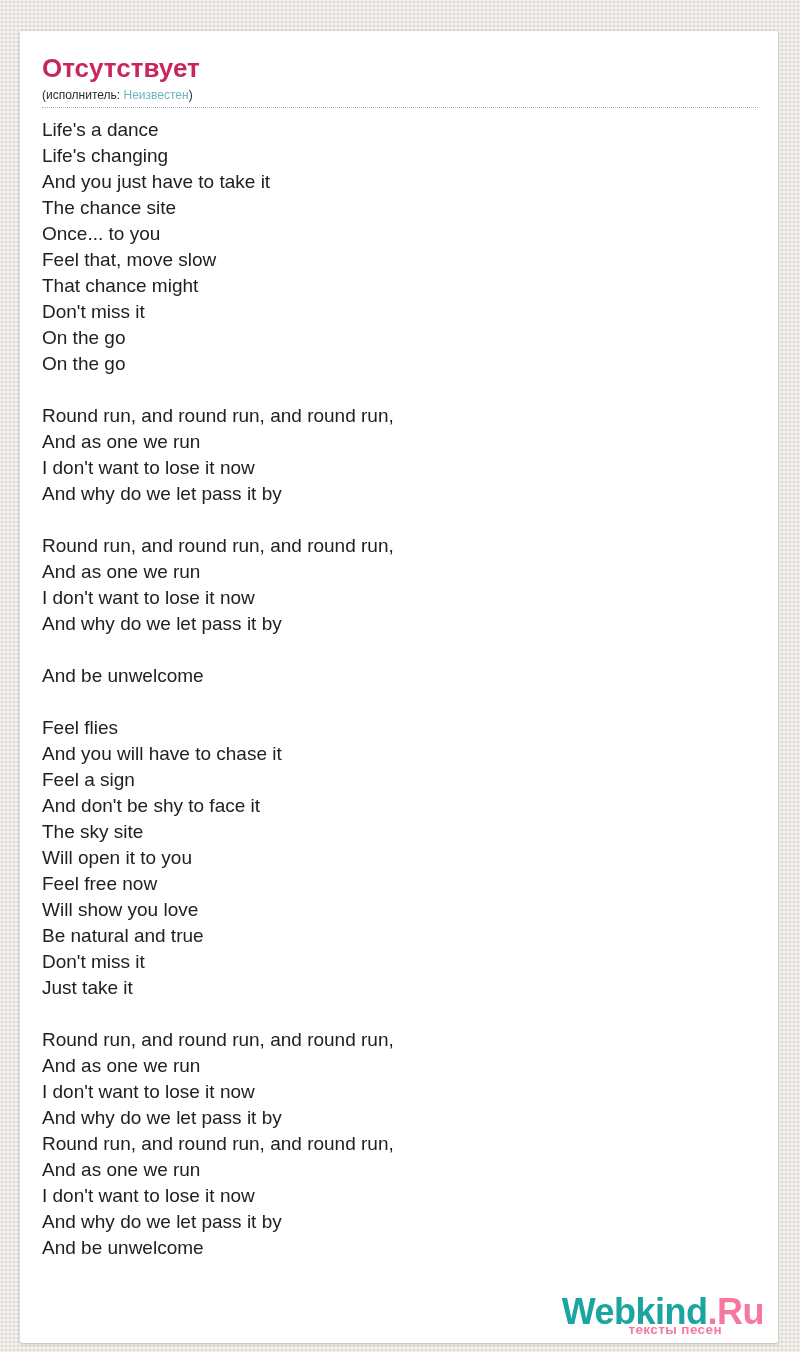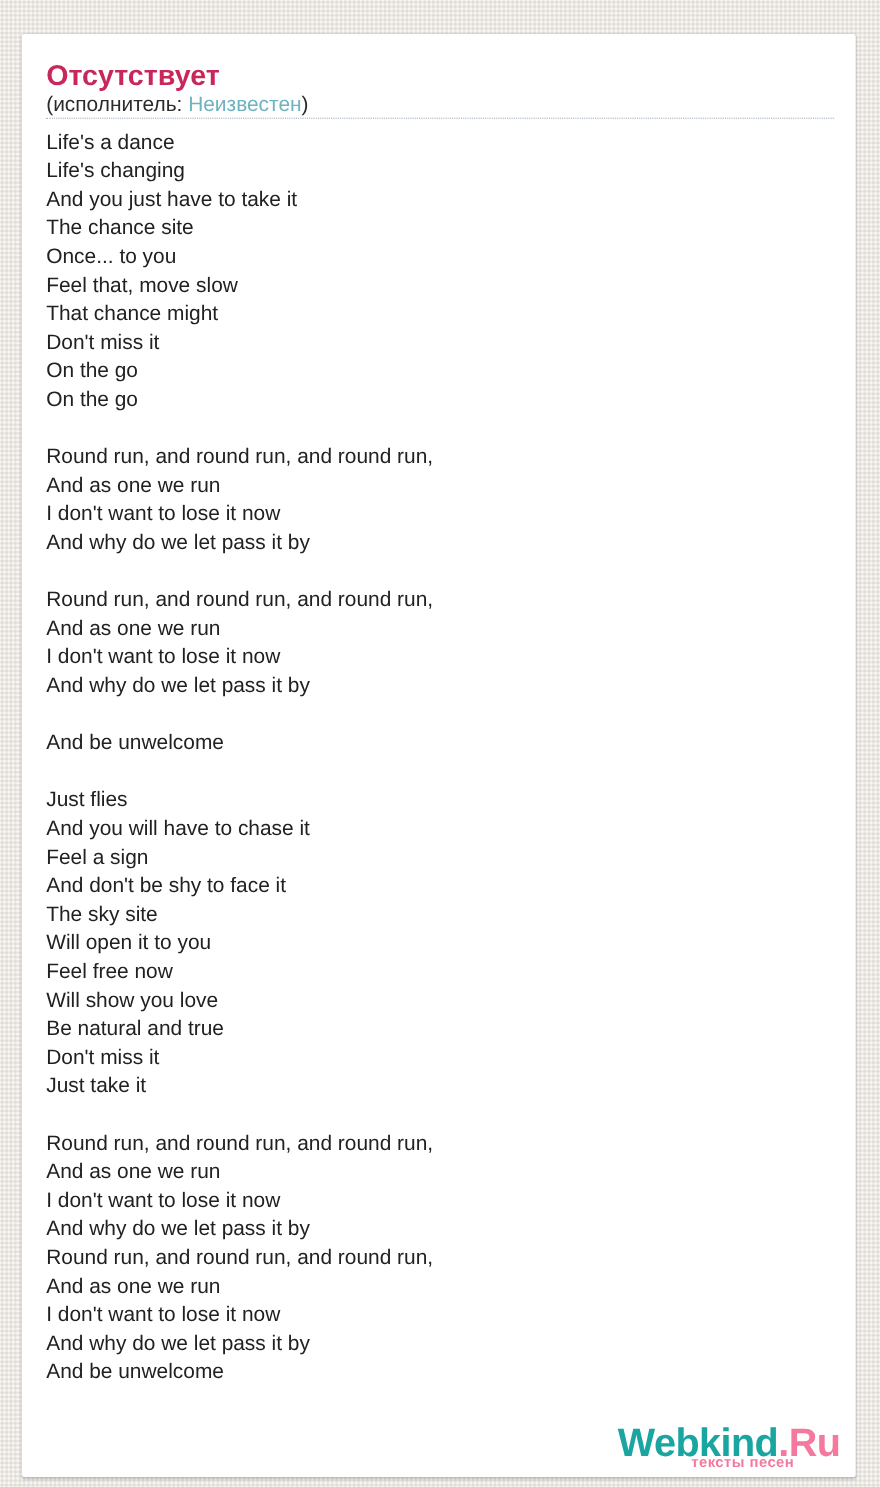--- a/index.html
+++ b/index.html
@@ -30,21 +30,21 @@
   }
   .song-title {
     margin: 0;
     font-size: 26px;
     font-weight: bold;
     line-height: 30px;
     color: #c8275a;
   }
   .subtitle {
     margin-top: 3px;
-    font-size: 19px;
+    font-size: 12px;
     line-height: 19px;
     color: #2b2b2b;
     padding-bottom: 2px;
     border-bottom: 1px dotted #a3b1bd;
   }
   .artist-link {
     color: #6fb3c0;
     text-decoration: none;
     cursor: pointer;
   }
@@ -108,21 +108,21 @@
       <div class="lyric-line">I don't want to lose it now</div>
       <div class="lyric-line">And why do we let pass it by</div>
       <div class="lyric-line">&nbsp;</div>
       <div class="lyric-line">Round run, and round run, and round run,</div>
       <div class="lyric-line">And as one we run</div>
       <div class="lyric-line">I don't want to lose it now</div>
       <div class="lyric-line">And why do we let pass it by</div>
       <div class="lyric-line">&nbsp;</div>
       <div class="lyric-line">And be unwelcome</div>
       <div class="lyric-line">&nbsp;</div>
-      <div class="lyric-line">Just flies</div>
+      <div class="lyric-line">Feel flies</div>
       <div class="lyric-line">And you will have to chase it</div>
       <div class="lyric-line">Feel a sign</div>
       <div class="lyric-line">And don't be shy to face it</div>
       <div class="lyric-line">The sky site</div>
       <div class="lyric-line">Will open it to you</div>
       <div class="lyric-line">Feel free now</div>
       <div class="lyric-line">Will show you love</div>
       <div class="lyric-line">Be natural and true</div>
       <div class="lyric-line">Don't miss it</div>
       <div class="lyric-line">Just take it</div>

